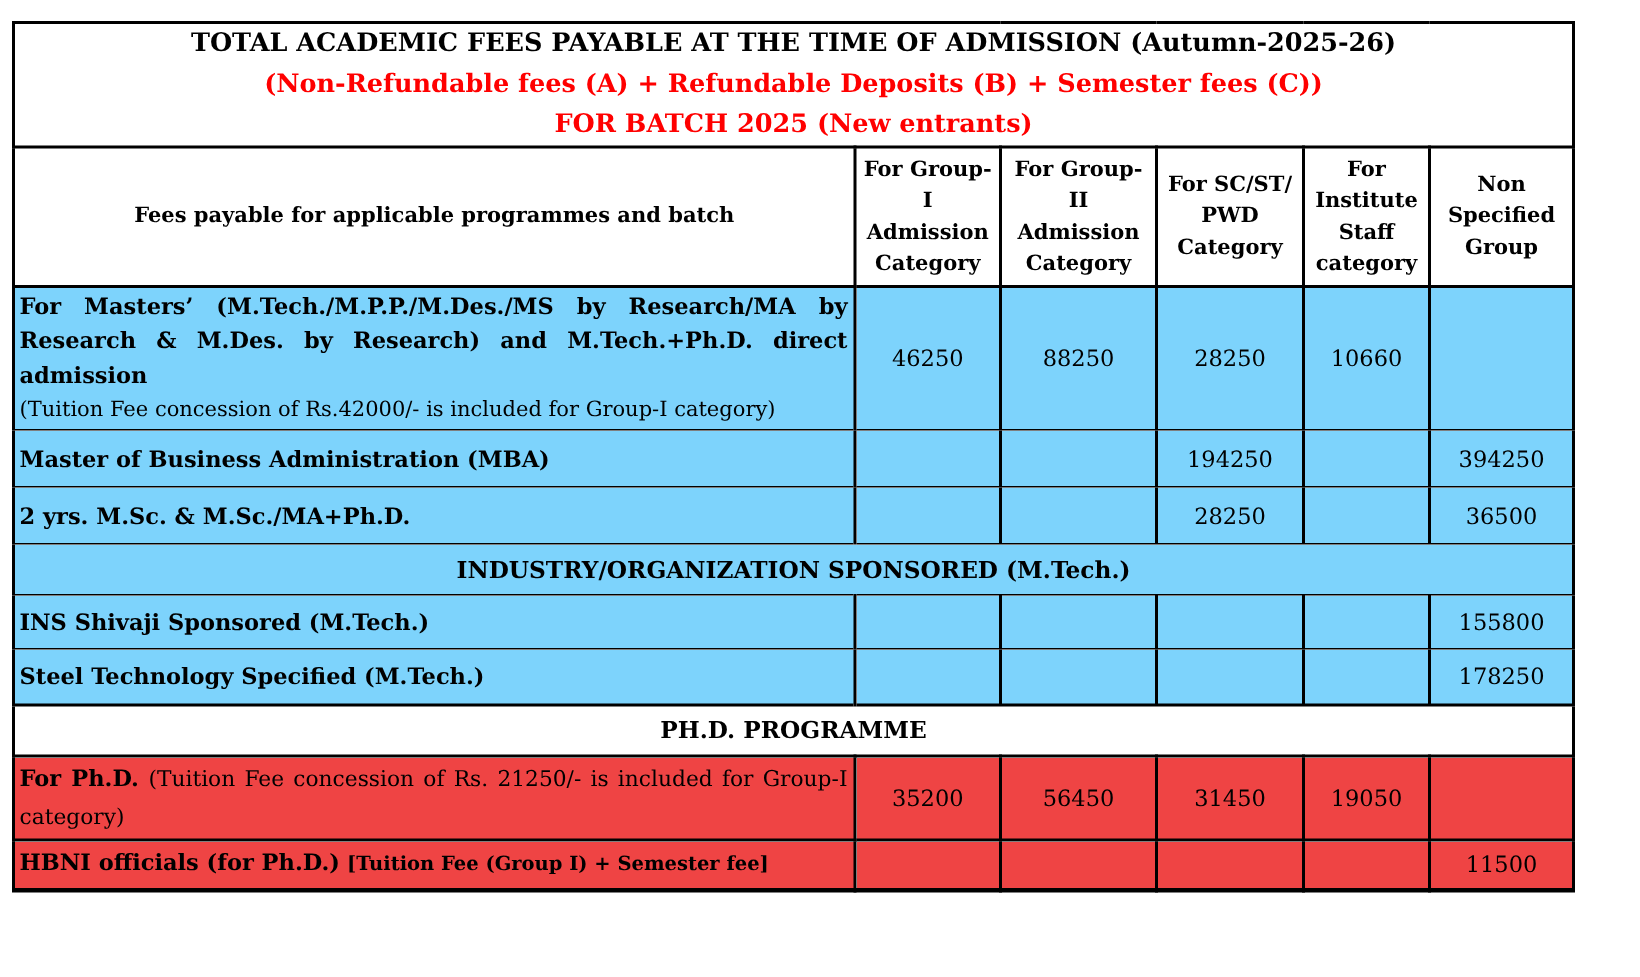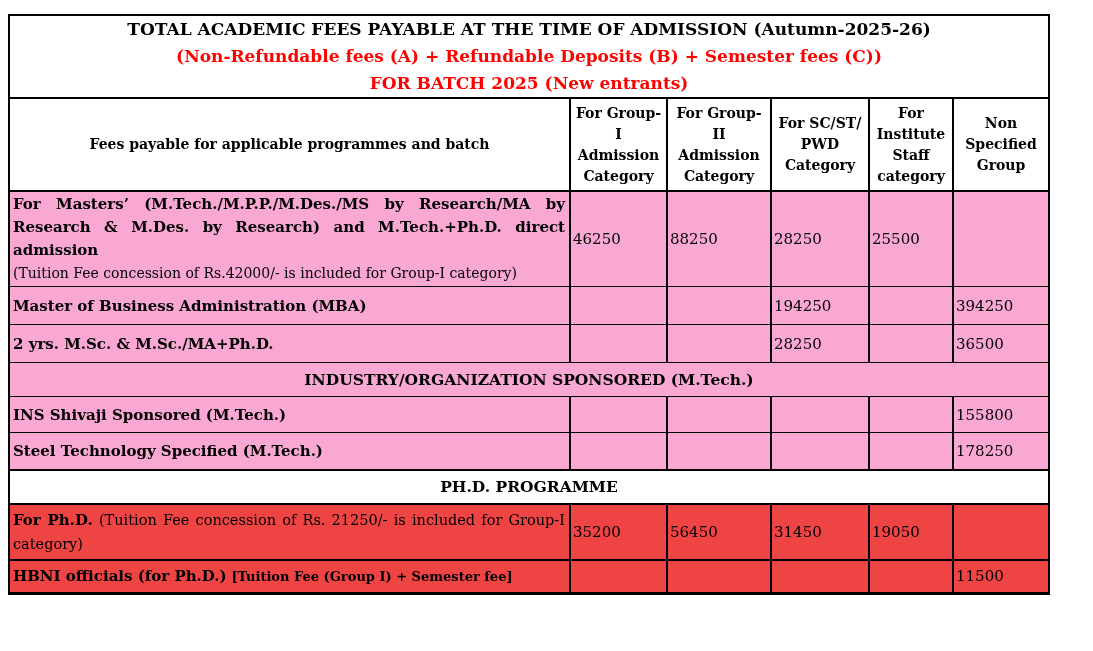--- a/index.html
+++ b/index.html
@@ -39,24 +39,24 @@
   .top { vertical-align: top; }
   .t { font-weight: bold; }
   .just-block { display: block; text-align: justify; }
   .note-block { display: block; font-size: 14px; font-weight: normal; }
   .note-inline { font-size: 14.5px; font-weight: normal; }
   .small { font-size: 13px; }
   .lh23 { line-height: 23px; }
   .lh24 { line-height: 24px; }
   .just { text-align: justify; }
 
-  .num { font-size: 15px; text-align: left; }
+  .num { font-size: 15px; text-align: center; }
   .section { font-weight: bold; font-size: 15.5px; text-align: center; }
 
-  tr.green { background: #f9a8d4; }
+  tr.green { background: #7dd3fc; }
   tr.orange { background: #ef4444; }
 </style>
 </head>
 <body>
 
 <div class="sheet">
   <table class="fees">
     <colgroup>
       <col style="width:561px">
         <col style="width:97px">
@@ -85,21 +85,21 @@
       </tr>
 
       <tr class="green" style="height:72px">
         <td class="prog top lh23">
           <span class="t just-block">For Masters’  (M.Tech./M.P.P./M.Des./MS by Research/MA by Research &amp; M.Des. by Research) and M.Tech.+Ph.D. direct admission</span>
           <span class="note-block">(Tuition Fee concession of Rs.42000/- is included for Group-I category)</span>
         </td>
         <td class="num">46250</td>
         <td class="num">88250</td>
         <td class="num">28250</td>
-        <td class="num">25500</td>
+        <td class="num">10660</td>
         <td class="num"></td>
       </tr>
 
 
       <tr class="green" style="height:38px">
         <td class="prog">
           <span class="t">Master of Business Administration (MBA)</span>
         </td>
         <td class="num"></td>
         <td class="num"></td>

